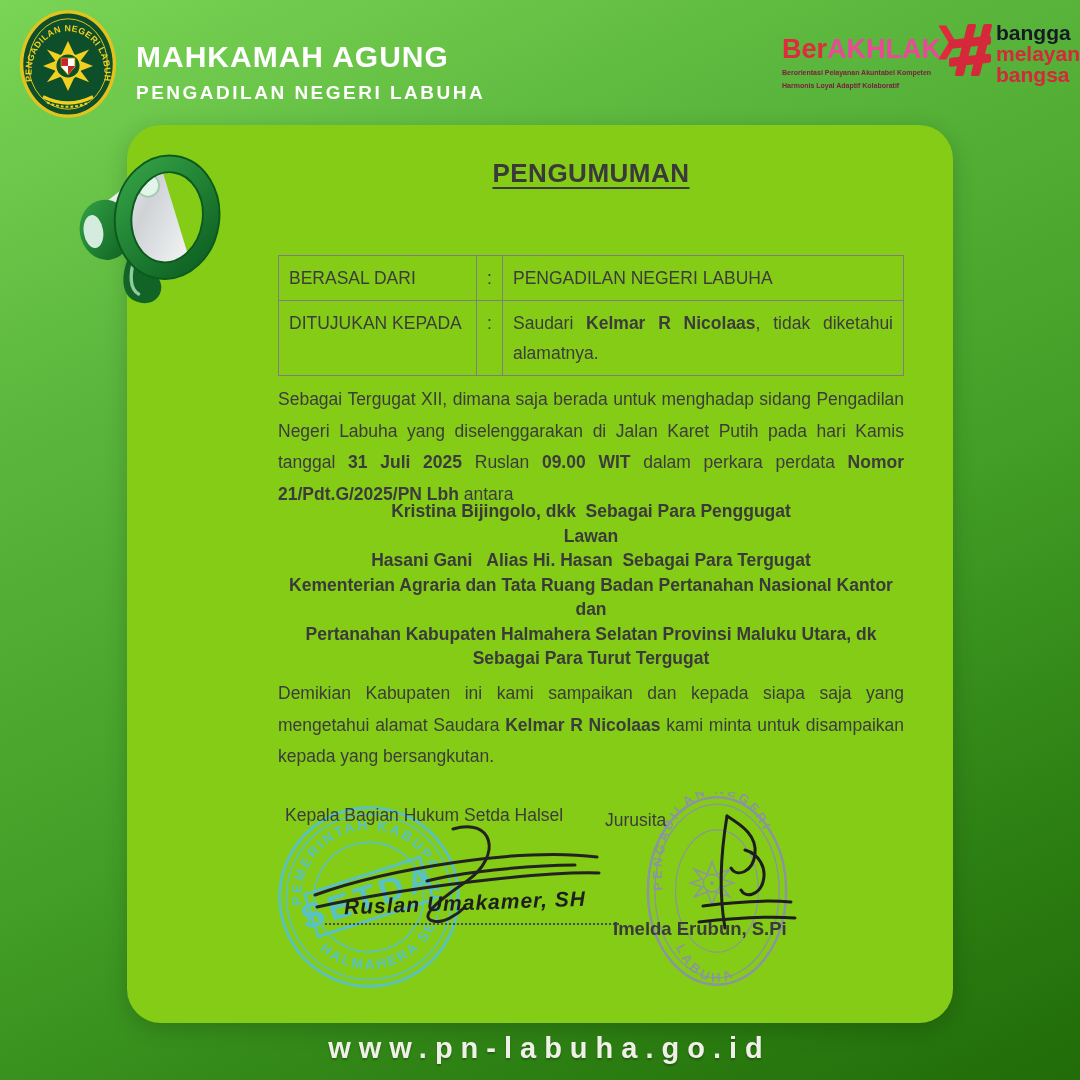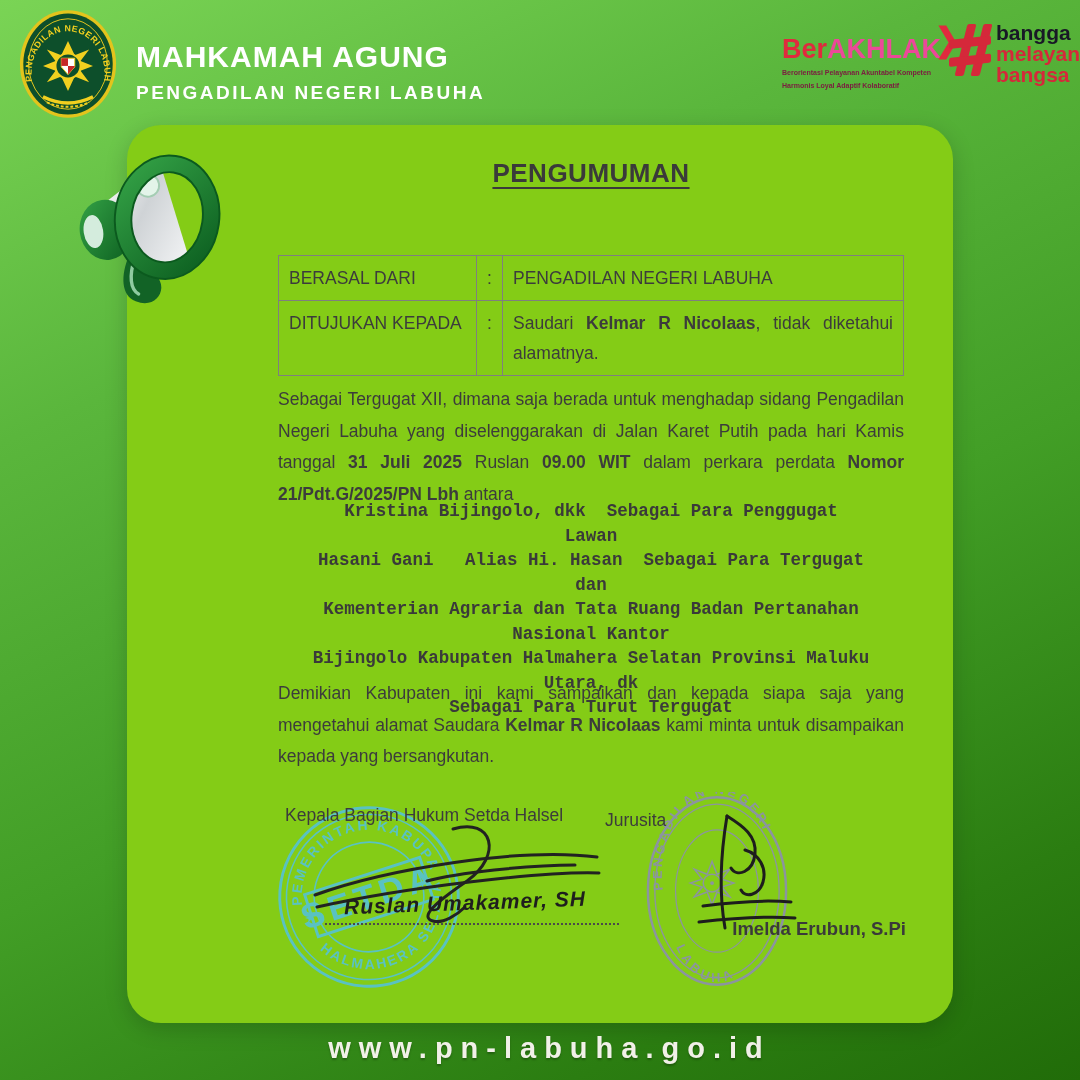--- a/index.html
+++ b/index.html
@@ -47,36 +47,36 @@
   td.sep { width:26px; text-align:center; padding:7px 2px; }
   td.val { text-align:justify; }
   .b { font-weight:700; }
 
   .para { position:absolute; left:151px; width:626px; font-size:17.5px; line-height:31.5px;
     text-align:justify; color:#3c3c3c; }
   .p1 { top:259px; }
   .closing { top:553px; }
   .parties { position:absolute; left:151px; top:374px; width:626px; text-align:center;
     font-size:17.5px; font-weight:700; line-height:24.5px; color:#3a3a3a; }
-  .parties div { white-space:pre-wrap;font-family:Liberation Mono, monospace; }
+  .parties div { white-space:pre-wrap; }
 
   
   .sig-left  { position:absolute; left:158px; top:680px; width:345px; }
   .sig-right { position:absolute; left:478px; top:685px; width:285px; }
   .sig-title { text-align:left; font-size:17.5px; color:#3c3c3c; position:relative; z-index:3; }
   .stamp-blue { position:absolute; left:-12px; top:-4px; z-index:1; }
   .stamp-purple { position:absolute; left:38px; top:-18px; z-index:1; }
   .sig-scribble { position:absolute; z-index:4; }
   .scr-left { left:22px; top:16px; }
   .scr-right { left:78px; top:0px; }
   .hand-name { position:absolute; left:30px; top:86px; width:300px; text-align:center; z-index:4;
     font-size:21px; font-style:italic; font-weight:700; color:#1e1e1e;
     transform:rotate(-2deg); letter-spacing:1px; white-space:nowrap; }
   .dot-line { position:absolute; left:40px; top:118px; width:294px; border-bottom:2px dotted #4a4a4a; z-index:2; }
-  .print-name { position:absolute; left:16px; top:108px; width:285px; text-align:right; z-index:4;
+  .print-name { position:absolute; left:8px; top:108px; width:285px; text-align:left; z-index:4;
     font-size:18.5px; font-weight:700; color:#3a3a3a; }
 
   
   .footer-url { position:absolute; left:0; top:1032px; width:1080px; text-align:center;
     color:#f1f0e8; font-size:29px; font-weight:800; letter-spacing:8px;
     text-shadow:0 2px 2px rgba(0,0,0,.25);padding-left:19px; }
 </style>
 </head>
 <body>
 
@@ -178,23 +178,23 @@
     </tr>
   </tbody>
     </table>
 
   <div class="para p1"><span>Sebagai Tergugat XII, dimana saja berada untuk menghadap sidang Pengadilan Negeri Labuha yang diselenggarakan di Jalan Karet Putih pada hari Kamis tanggal </span><span class="b">31 Juli 2025</span><span> Ruslan </span><span class="b">09.00 WIT</span><span> dalam perkara perdata </span><span class="b">Nomor 21/Pdt.G/2025/PN Lbh</span><span> antara</span></div>
 
   <div class="parties">
     <div>Kristina Bijingolo, dkk  Sebagai Para Penggugat</div>
     <div>Lawan</div>
     <div>Hasani Gani   Alias Hi. Hasan  Sebagai Para Tergugat</div>
+    <div>Kementerian Agraria dan Tata Ruang Badan Pertanahan Nasional Kantor</div>
     <div>dan</div>
-    <div>Kementerian Agraria dan Tata Ruang Badan Pertanahan Nasional Kantor</div>
-    <div>Bijingolo Kabupaten Halmahera Selatan Provinsi Maluku Utara, dk</div>
+    <div>Pertanahan Kabupaten Halmahera Selatan Provinsi Maluku Utara, dk</div>
     <div>Sebagai Para Turut Tergugat</div>
   </div>
 
   <div class="para closing"><span>Demikian Kabupaten ini kami sampaikan dan kepada siapa saja yang mengetahui alamat Saudara </span><span class="b">Kelmar R Nicolaas</span><span> kami minta untuk disampaikan kepada yang bersangkutan.</span></div>
 
   <div class="sig-left">
     <svg class="stamp-blue" width="192" height="192" viewBox="0 0 200 200" style="opacity:.8">
       <g transform="rotate(-18 100 100)">
         <circle cx="100" cy="100" r="93" fill="none" stroke="#4fc0ee" stroke-width="3"></circle>
         <circle cx="100" cy="100" r="86" fill="none" stroke="#4fc0ee" stroke-width="1.6"></circle>

